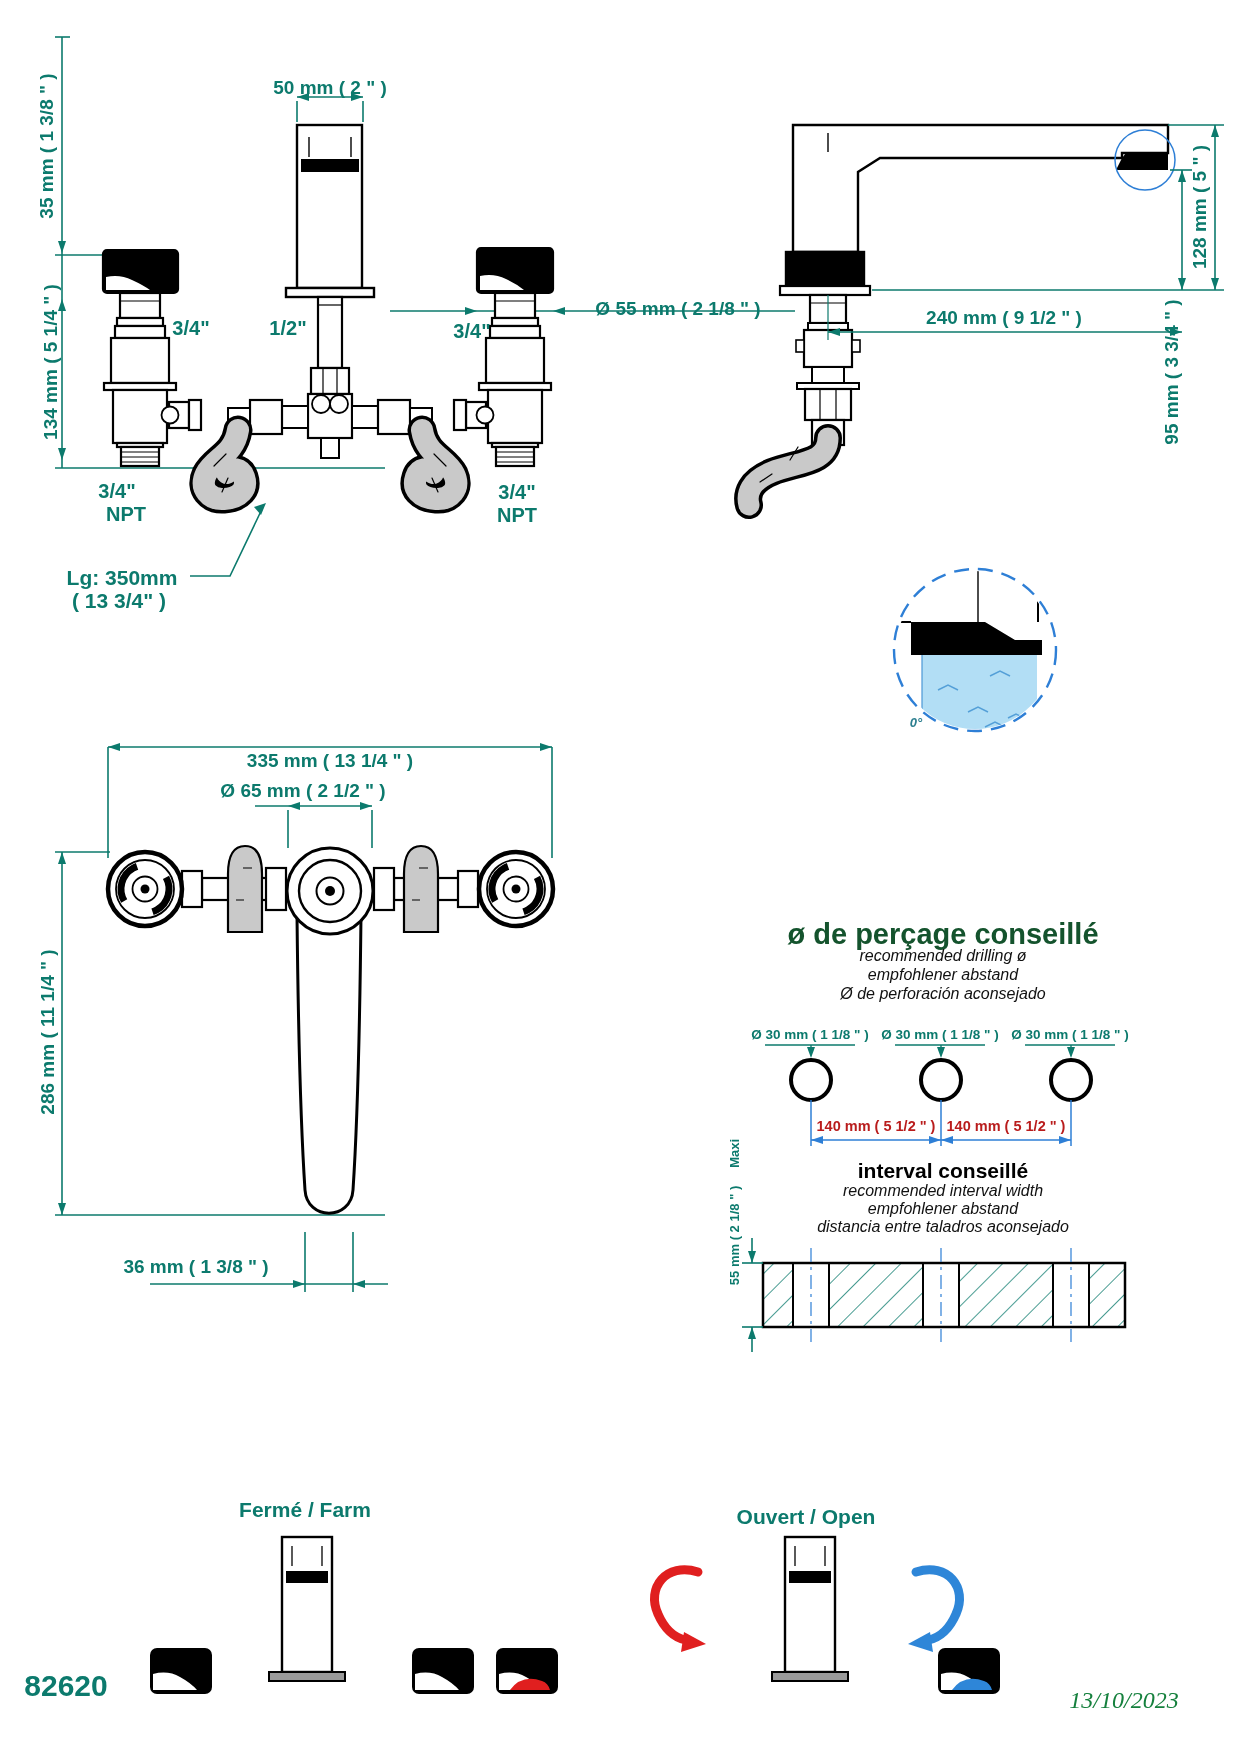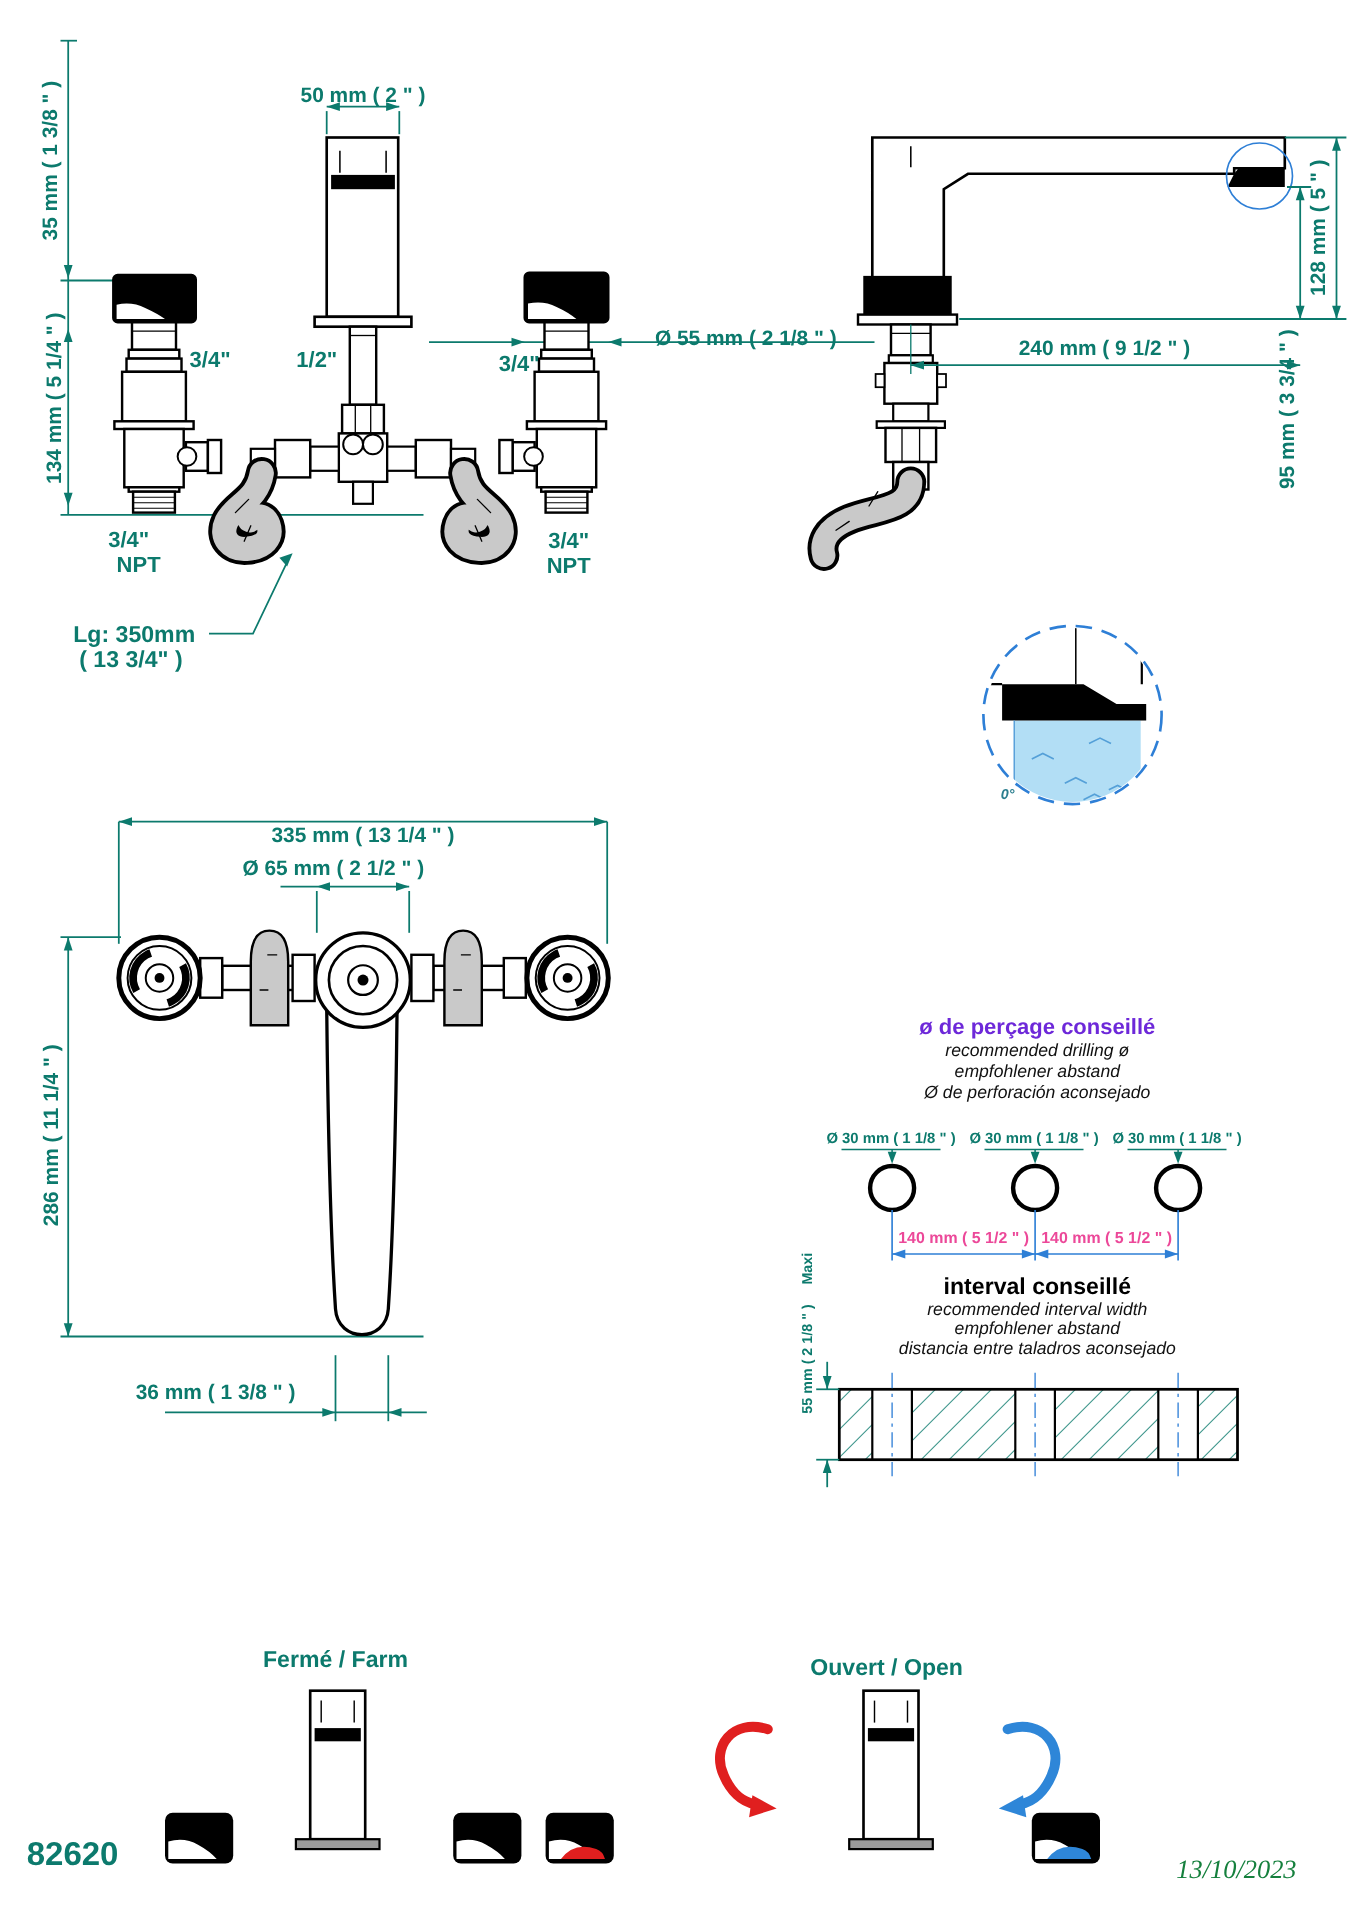--- a/index.html
+++ b/index.html
@@ -5,23 +5,23 @@
   * { margin:0; padding:0; box-sizing:border-box; }
   html,body { background:#ffffff; }
   body { width:1236px; height:1752px; position:relative; font-family:"Liberation Sans", sans-serif; }
   #page { position:absolute; left:0; top:0; width:1236px; height:1752px; overflow:hidden; background:#fff; }
   svg.art { position:absolute; left:0; top:0; }
   .lbl { position:absolute; transform:translate(-50%,-50%); white-space:nowrap;
          color:#0c7a6d; font-weight:bold; font-size:19px; line-height:1; }
   .lbl.v { transform:translate(-50%,-50%) rotate(-90deg); }
   .sz20 { font-size:20px; } .sz21 { font-size:21px; } .sz13 { font-size:13.5px; }
   .sz14 { font-size:14.5px; } .sz30 { font-size:30px; }
-  .blue { color:#ec4899; }
+  .blue { color:#b91c1c; }
   .it { font-style:italic; font-weight:normal; font-size:16px; color:#111; }
-  .title { font-size:20px; color:#6d28d9; }
+  .title { font-size:29px; color:#14532d; }
   .title2 { font-size:21px; color:#000; }
   .angle { font-size:13px; font-style:italic; color:#2b7e8f; font-weight:bold; }
   .date { font-family:"Liberation Serif", serif; font-style:italic; font-weight:normal;
           color:#15803d; font-size:24px; }
   .rotrow { display:flex; gap:18px; align-items:center; font-size:13px; }
 </style>
 </head>
 <body>
 
 <div id="page">

